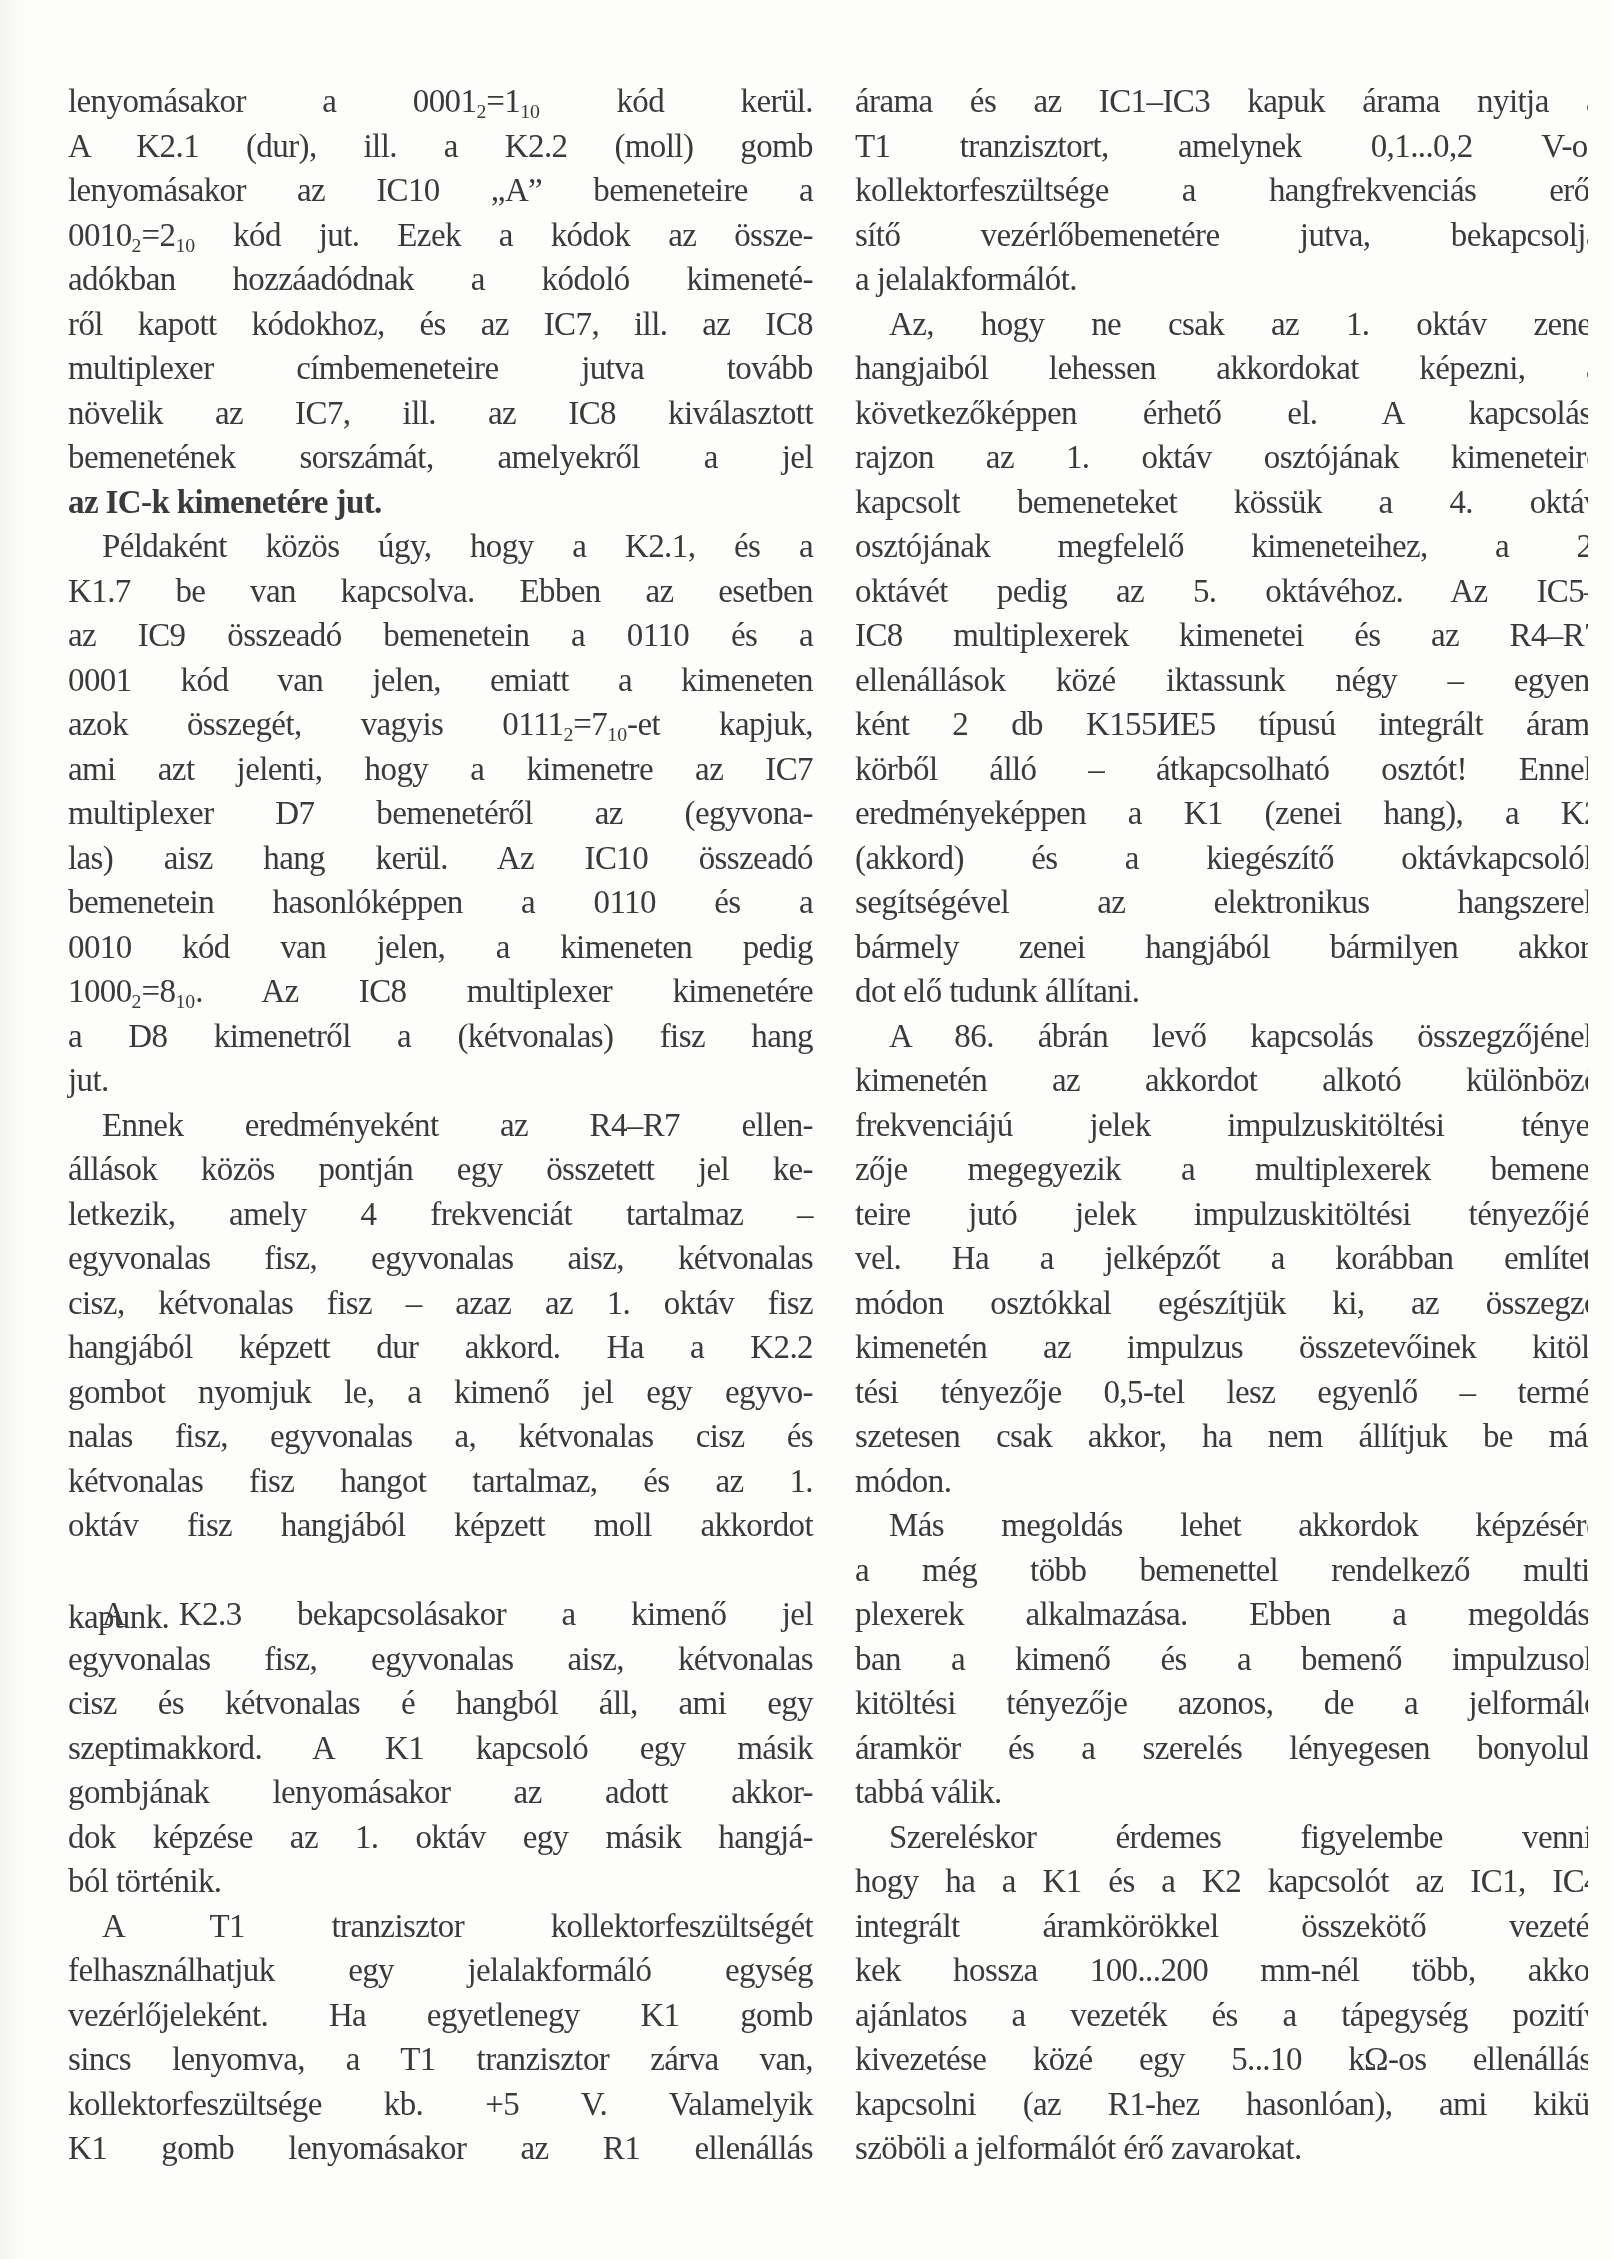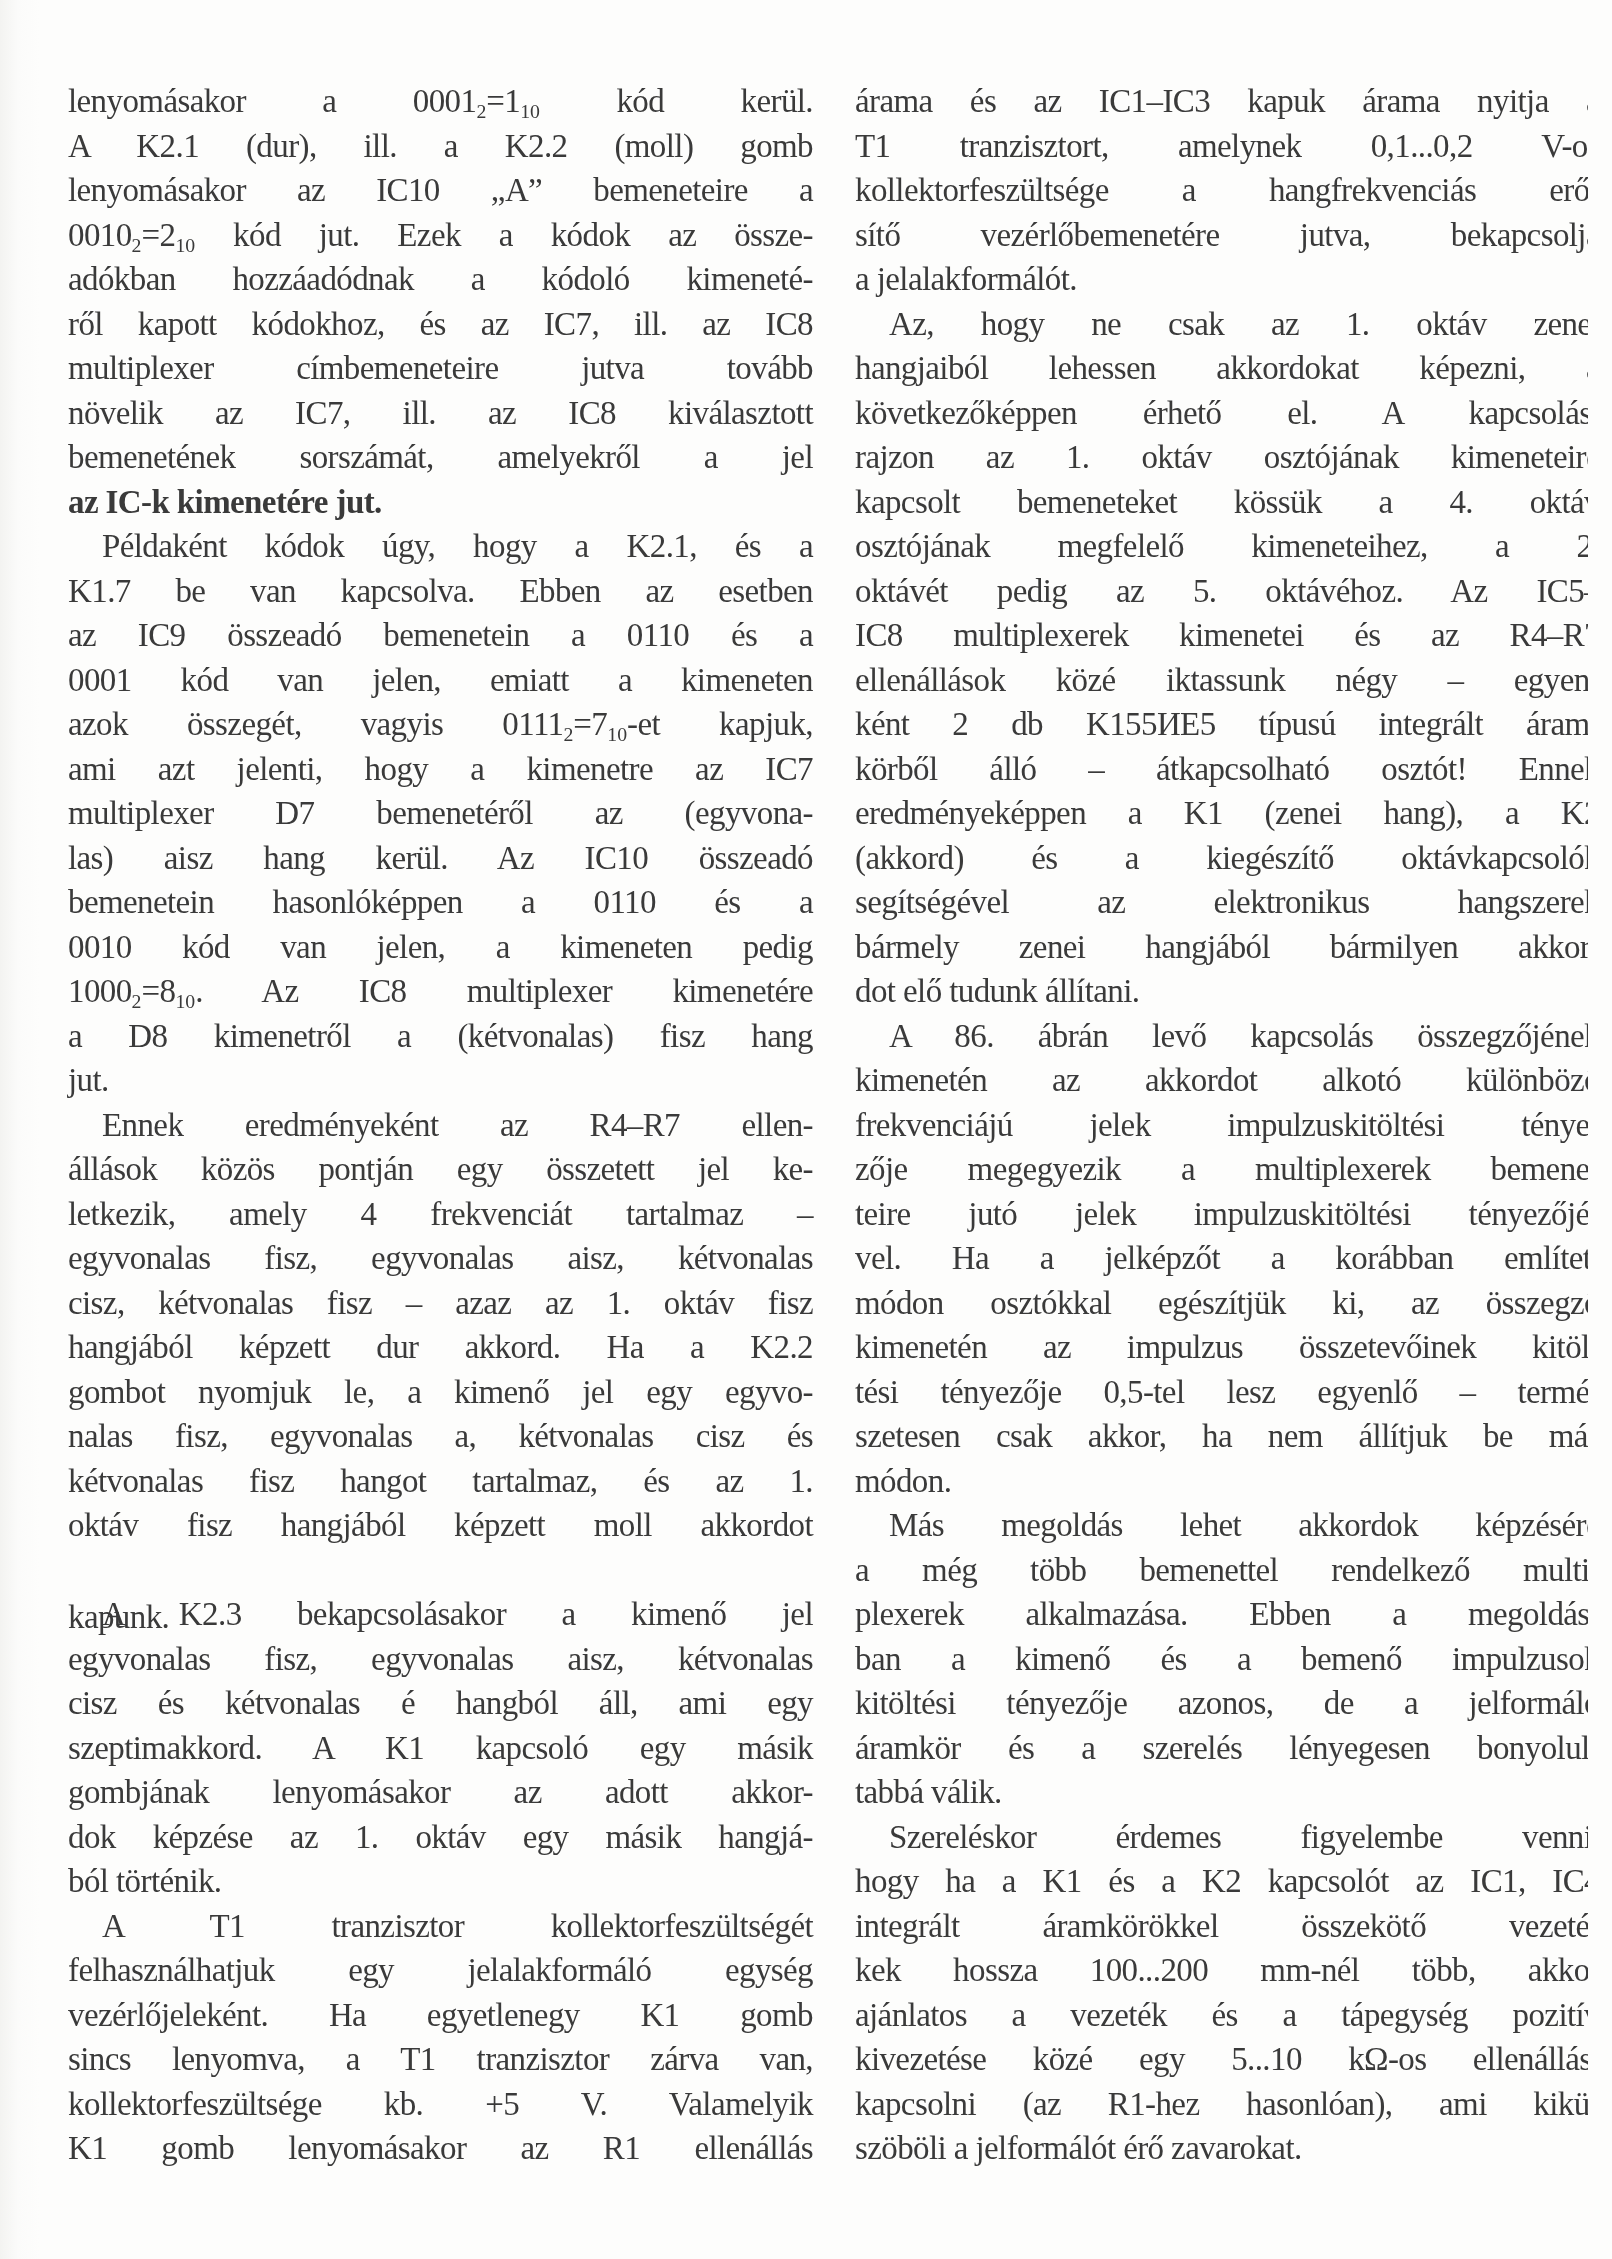--- a/index.html
+++ b/index.html
@@ -51,21 +51,21 @@
     <div class="line"><span class="fit" style="white-space: normal; width: 100%;"><span>lenyomásakor a 0001</span><sub class="s">2</sub><span>=1</span><sub class="s">10</sub><span> kód kerül.</span></span></div>
     <div class="line"><span class="fit" style="white-space: normal; width: 100%;"><span>A K2.1 (dur), ill. a K2.2 (moll) gomb</span></span></div>
     <div class="line"><span class="fit" style="white-space: normal; width: 100%;"><span>lenyomásakor az IC10 „A” bemeneteire a</span></span></div>
     <div class="line"><span class="fit" style="white-space: normal; width: 100%;"><span>0010</span><sub class="s">2</sub><span>=2</span><sub class="s">10</sub><span> kód jut. Ezek a kódok az össze-</span></span></div>
     <div class="line"><span class="fit" style="white-space: normal; width: 100%;"><span>adókban hozzáadódnak a kódoló kimeneté-</span></span></div>
     <div class="line"><span class="fit" style="white-space: normal; width: 100%;"><span>ről kapott kódokhoz, és az IC7, ill. az IC8</span></span></div>
     <div class="line"><span class="fit" style="white-space: normal; width: 100%;"><span>multiplexer címbemeneteire jutva tovább</span></span></div>
     <div class="line"><span class="fit" style="white-space: normal; width: 100%;"><span>növelik az IC7, ill. az IC8 kiválasztott</span></span></div>
     <div class="line"><span class="fit" style="white-space: normal; width: 100%;"><span>bemenetének sorszámát, amelyekről a jel</span></span></div>
     <div class="line last"><span class="fit" style="white-space: normal; width: 100%; font-weight: bold;"><span>az IC-k kimenetére jut.</span></span></div>
-    <div class="line indent"><span class="fit" style="white-space: normal; width: 100%;"><span>Példaként kódok úgy, hogy a K2.1, és a</span></span></div>
+    <div class="line indent"><span class="fit" style="white-space: normal; width: 100%;"><span>Példaként közös úgy, hogy a K2.1, és a</span></span></div>
     <div class="line"><span class="fit" style="white-space: normal; width: 100%;"><span>K1.7 be van kapcsolva. Ebben az esetben</span></span></div>
     <div class="line"><span class="fit" style="white-space: normal; width: 100%;"><span>az IC9 összeadó bemenetein a 0110 és a</span></span></div>
     <div class="line"><span class="fit" style="white-space: normal; width: 100%;"><span>0001 kód van jelen, emiatt a kimeneten</span></span></div>
     <div class="line"><span class="fit" style="white-space: normal; width: 100%;"><span>azok összegét, vagyis 0111</span><sub class="s">2</sub><span>=7</span><sub class="s">10</sub><span>-et kapjuk,</span></span></div>
     <div class="line"><span class="fit" style="white-space: normal; width: 100%;"><span>ami azt jelenti, hogy a kimenetre az IC7</span></span></div>
     <div class="line"><span class="fit" style="white-space: normal; width: 100%;"><span>multiplexer D7 bemenetéről az (egyvona-</span></span></div>
     <div class="line"><span class="fit" style="white-space: normal; width: 100%;"><span>las) aisz hang kerül. Az IC10 összeadó</span></span></div>
     <div class="line"><span class="fit" style="white-space: normal; width: 100%;"><span>bemenetein hasonlóképpen a 0110 és a</span></span></div>
     <div class="line"><span class="fit" style="white-space: normal; width: 100%;"><span>0010 kód van jelen, a kimeneten pedig</span></span></div>
     <div class="line"><span class="fit" style="white-space: normal; width: 100%;"><span>1000</span><sub class="s">2</sub><span>=8</span><sub class="s">10</sub><span>. Az IC8 multiplexer kimenetére</span></span></div>

